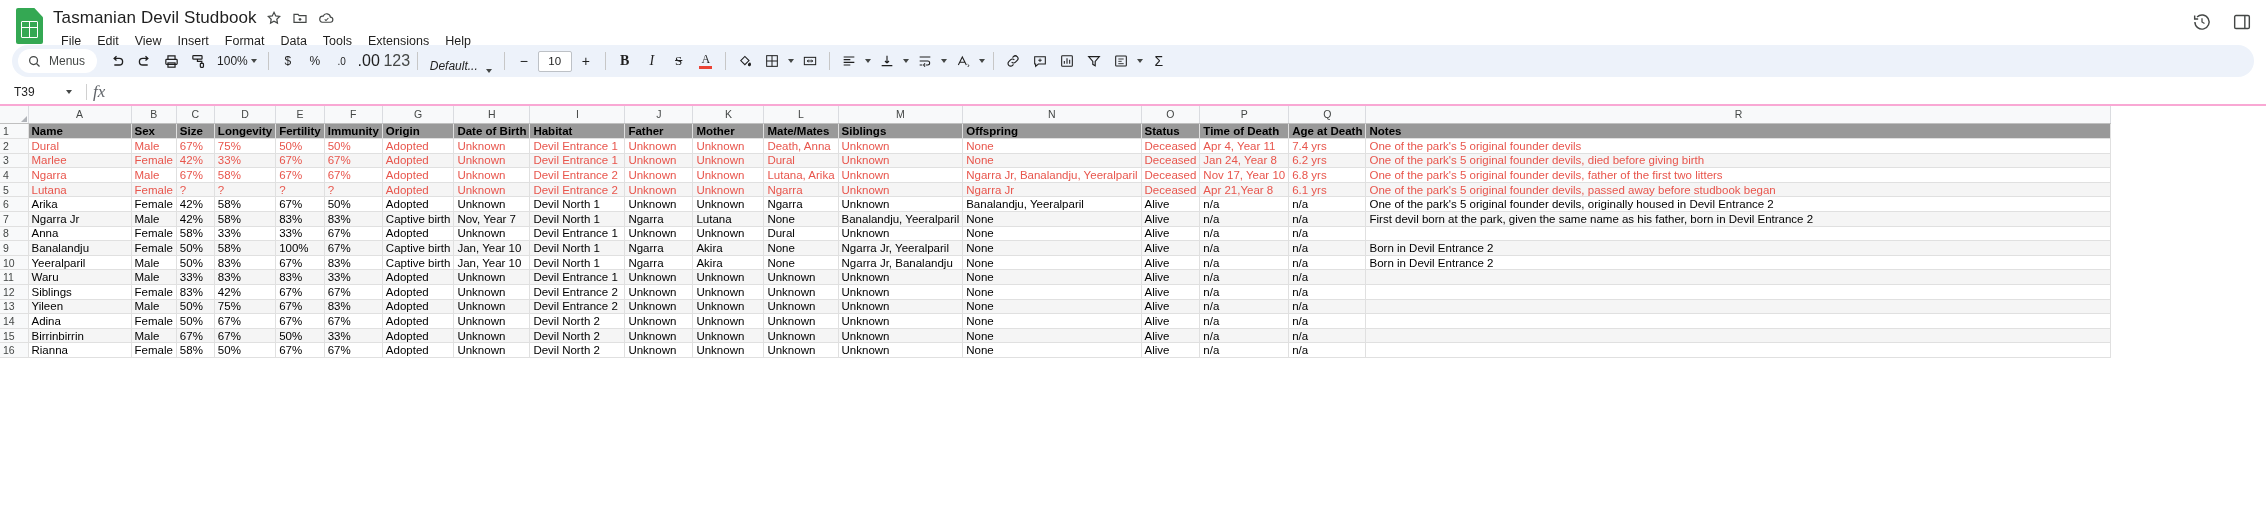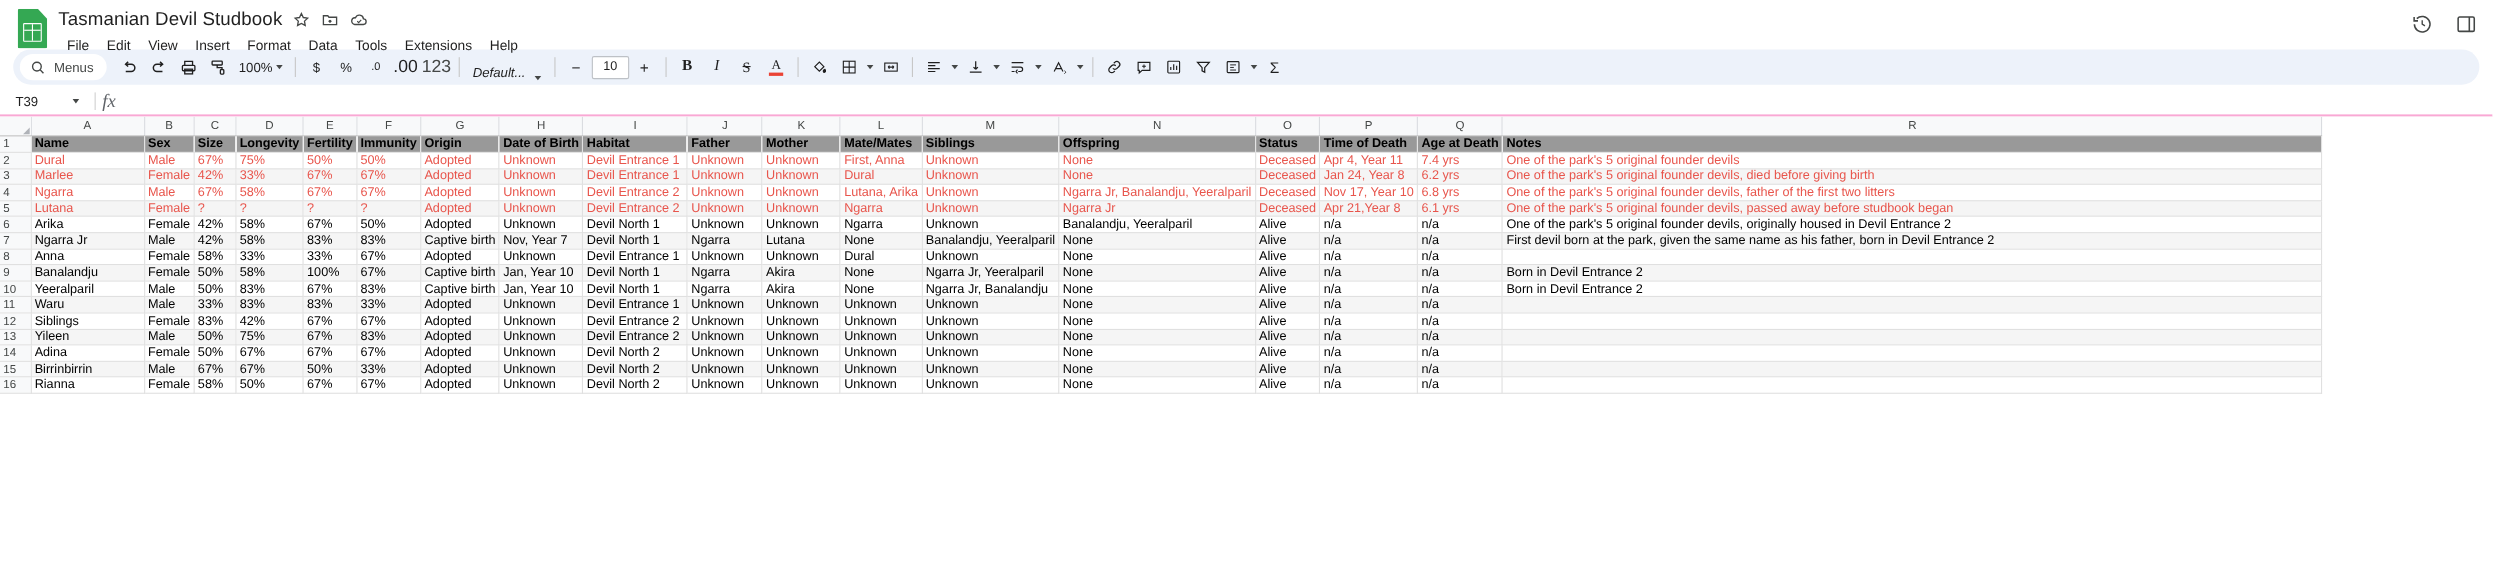--- a/index.html
+++ b/index.html
@@ -555,21 +555,21 @@
           <td class="dead">Male</td>
           <td class="dead">67%</td>
           <td class="dead">75%</td>
           <td class="dead">50%</td>
           <td class="dead">50%</td>
           <td class="dead">Adopted</td>
           <td class="dead">Unknown</td>
           <td class="dead">Devil Entrance 1</td>
           <td class="dead">Unknown</td>
           <td class="dead">Unknown</td>
-          <td class="dead">First, Anna</td>
+          <td class="dead">Death, Anna</td>
           <td class="dead">Unknown</td>
           <td class="dead">None</td>
           <td class="dead">Deceased</td>
           <td class="dead">Apr 4, Year 11</td>
           <td class="dead">7.4 yrs</td>
           <td class="dead">One of the park's 5 original founder devils</td>
         </tr>
         <tr class="alt">
           <td class="rowhead">3</td>
           <td class="dead">Marlee</td>

